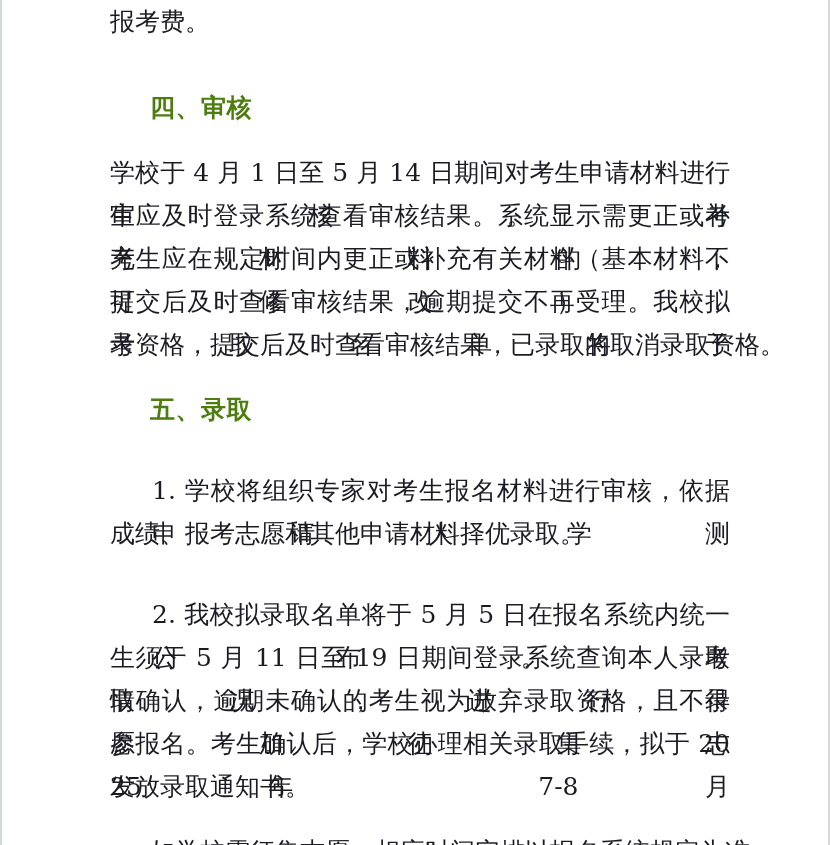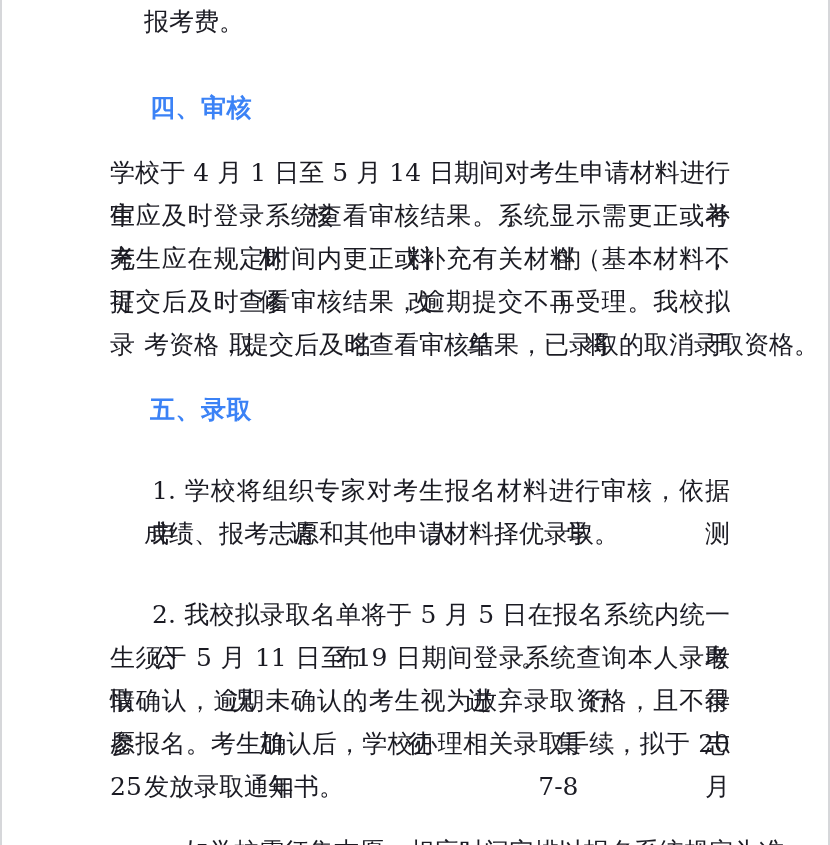--- a/index.html
+++ b/index.html
@@ -48,29 +48,28 @@
     text-align-last: justify;
     white-space: normal;
     word-break: break-all;
   }
 
   
   .last {
     text-align: left;
     text-align-last: left;
     white-space: pre;
-    margin-left: 34px;
   }
 
   .heading {
     font-family: "DejaVu Sans", "Liberation Sans", sans-serif;
     font-size: 25px;
     font-weight: bold;
     line-height: 43px;
-    color: #3b82f6;
+    color: #4d7c0f;
     height: 43px;
     white-space: pre;
     letter-spacing: 0.5px;
   }
 
   .spacer {
     height: 43px;
   }
   .spacer-half {
     height: 22px;

